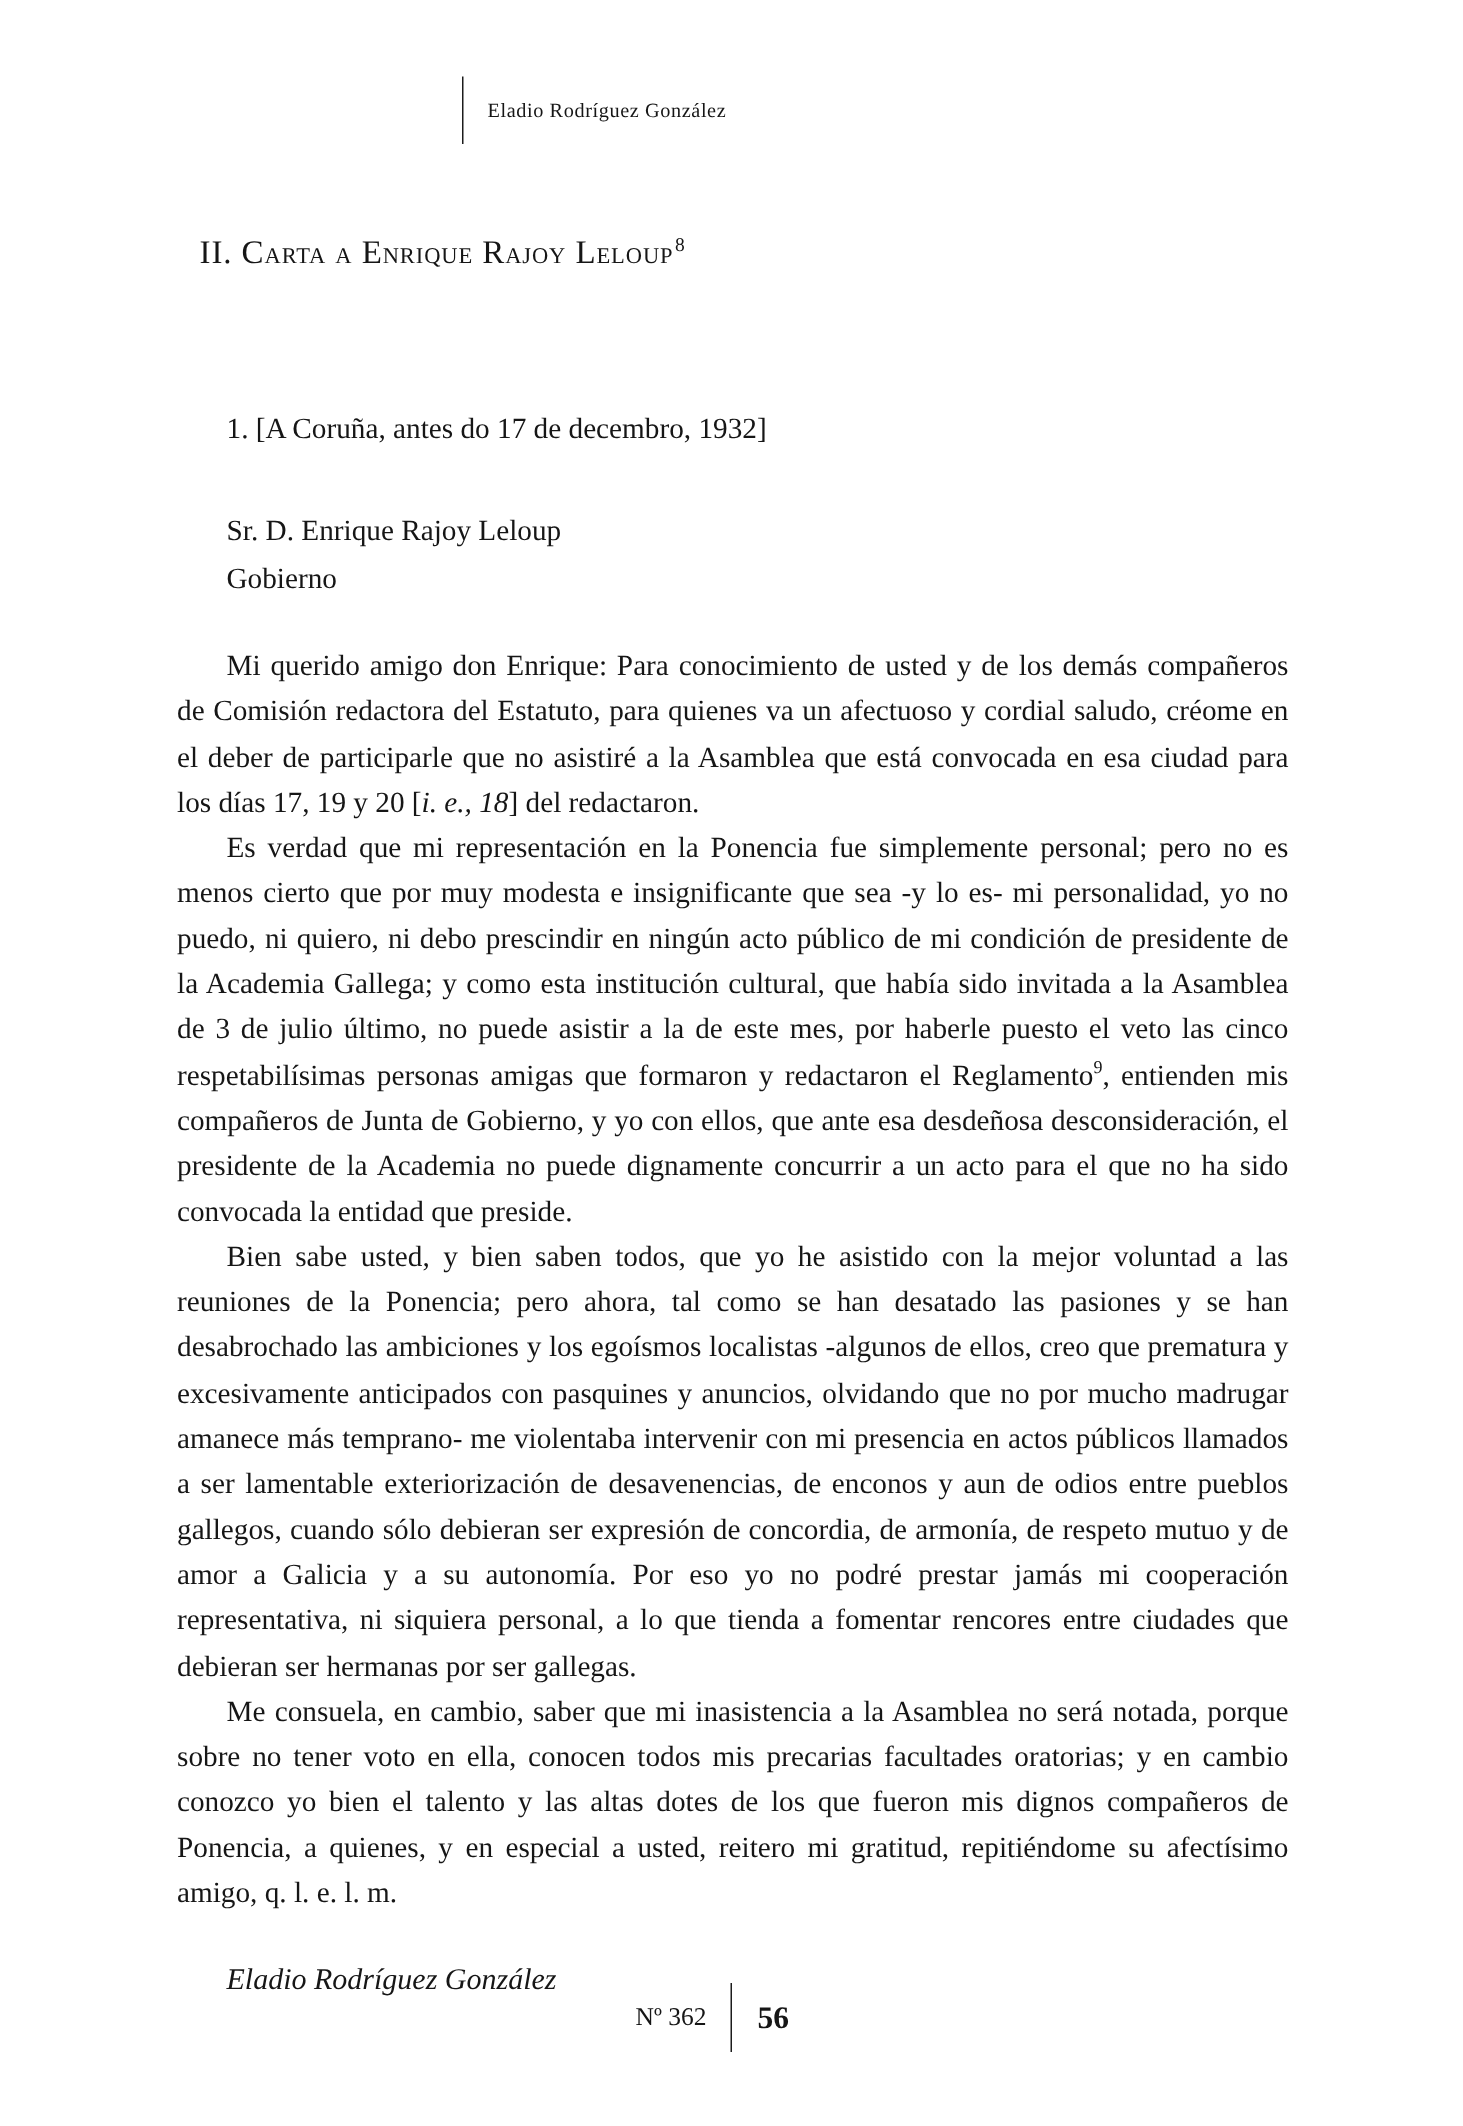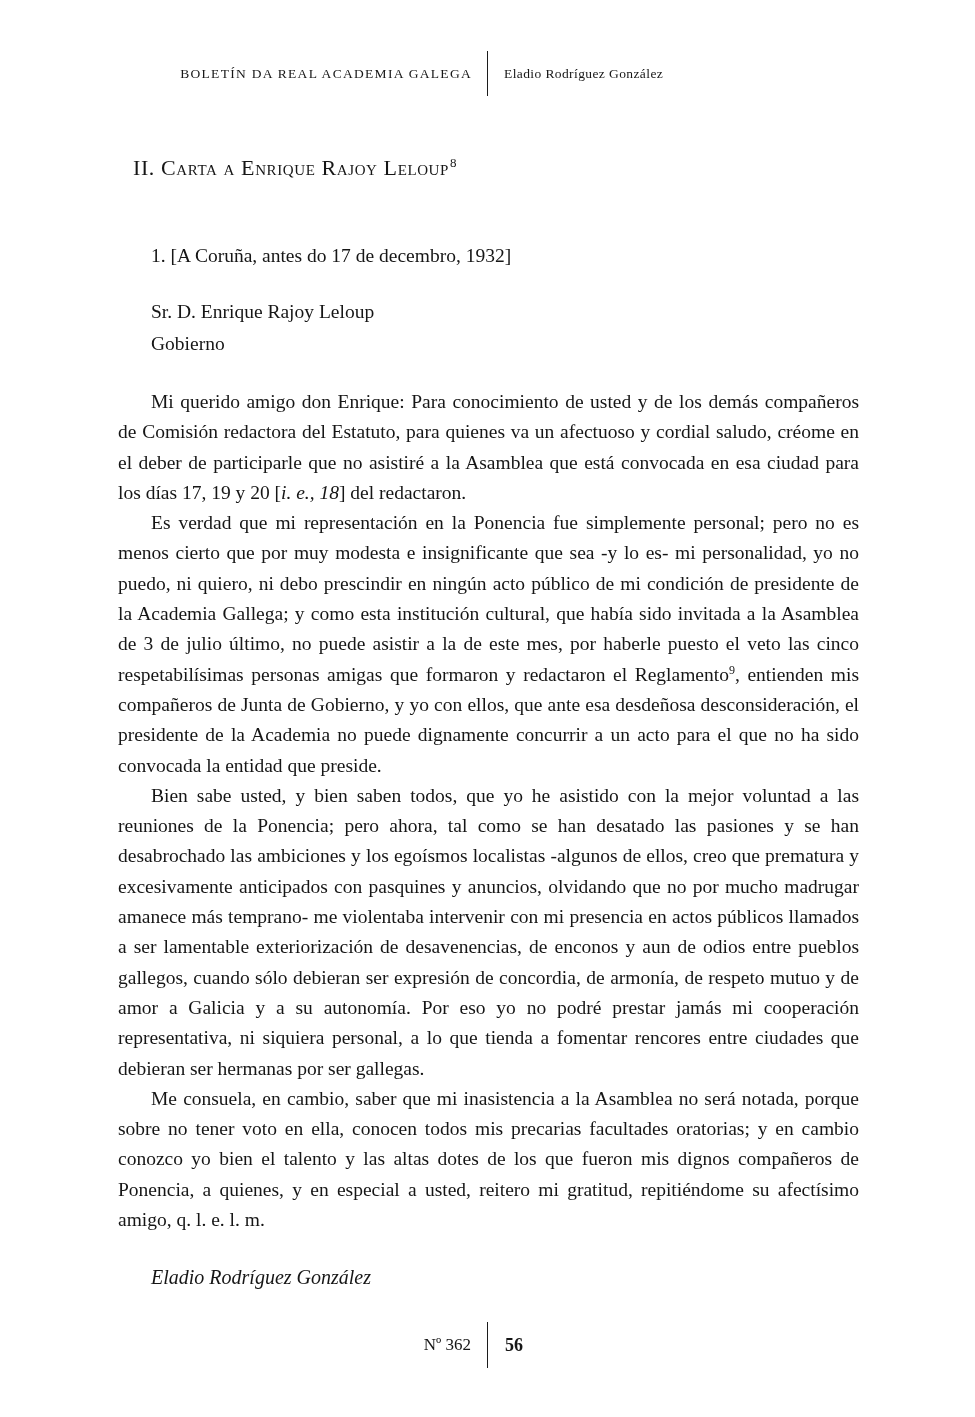--- a/index.html
+++ b/index.html
@@ -60,27 +60,27 @@
   .section-title sup {
     font-size: 13px;
     vertical-align: super;
     line-height: 0;
     margin-left: 1px;
   }
 
   
   .letter {
     position: absolute;
-    top: 244px; left: 118px;
+    top: 275px; left: 118px;
     width: 741px;
     font-size: 19.5px;
     font-family: Liberation Serif, serif;
   }
   .date-line   { line-height: 24px; padding-left: 33px; }
-  .recipient   { margin-top: 32px; line-height: 24px; padding-left: 33px; }
+  .recipient   { margin-top: 44px; line-height: 24px; padding-left: 33px; }
   .place       { margin-top: 8px;  line-height: 24px; padding-left: 33px; }
   .letter-body { margin-top: 31px; }
   .letter-body p {
     margin: 0;
     line-height: 30.3px;
     text-align: justify;
     text-indent: 33px;
   }
   .italic { font-style: italic; }
   .sup { vertical-align: super; font-size: 12px; line-height: 0; }
@@ -109,32 +109,31 @@
     white-space: nowrap;
   }
   .footer-rule {
     flex: 0 0 auto;
     width: 1px; height: 46px;
     background: #1c1c1c;
   }
   .footer-page {
     width: 130px;
     text-align: left;
-    font-size: 18px;
+    font-size: 21px;
     font-weight: bold;
     padding-left: 17px;
   }
 </style>
 </head>
 <body>
 
 <div class="page">
 
   <div class="header">
-    <div class="header-journal">BOLETÍN DA REAL ACADEMIA GALEGA</div>
     <div class="header-rule"></div>
     <div class="header-author">Eladio Rodríguez González</div>
   </div>
 
   <h1 class="section-title"><span>II. Carta a Enrique Rajoy Leloup</span><sup>8</sup></h1>
 
   <div class="letter">
     <div class="date-line">1. [A Coruña, antes do 17 de decembro, 1932]</div>
     <div class="recipient">Sr. D. Enrique Rajoy Leloup</div>
     <div class="place">Gobierno</div>

